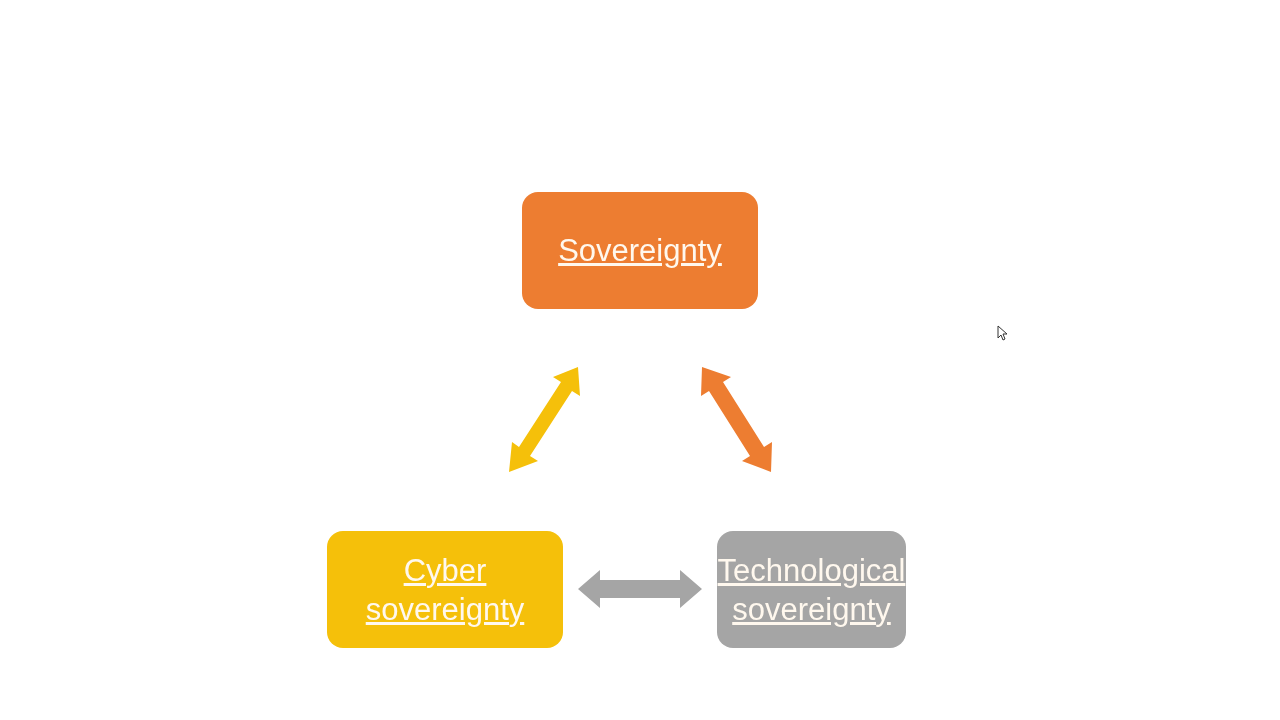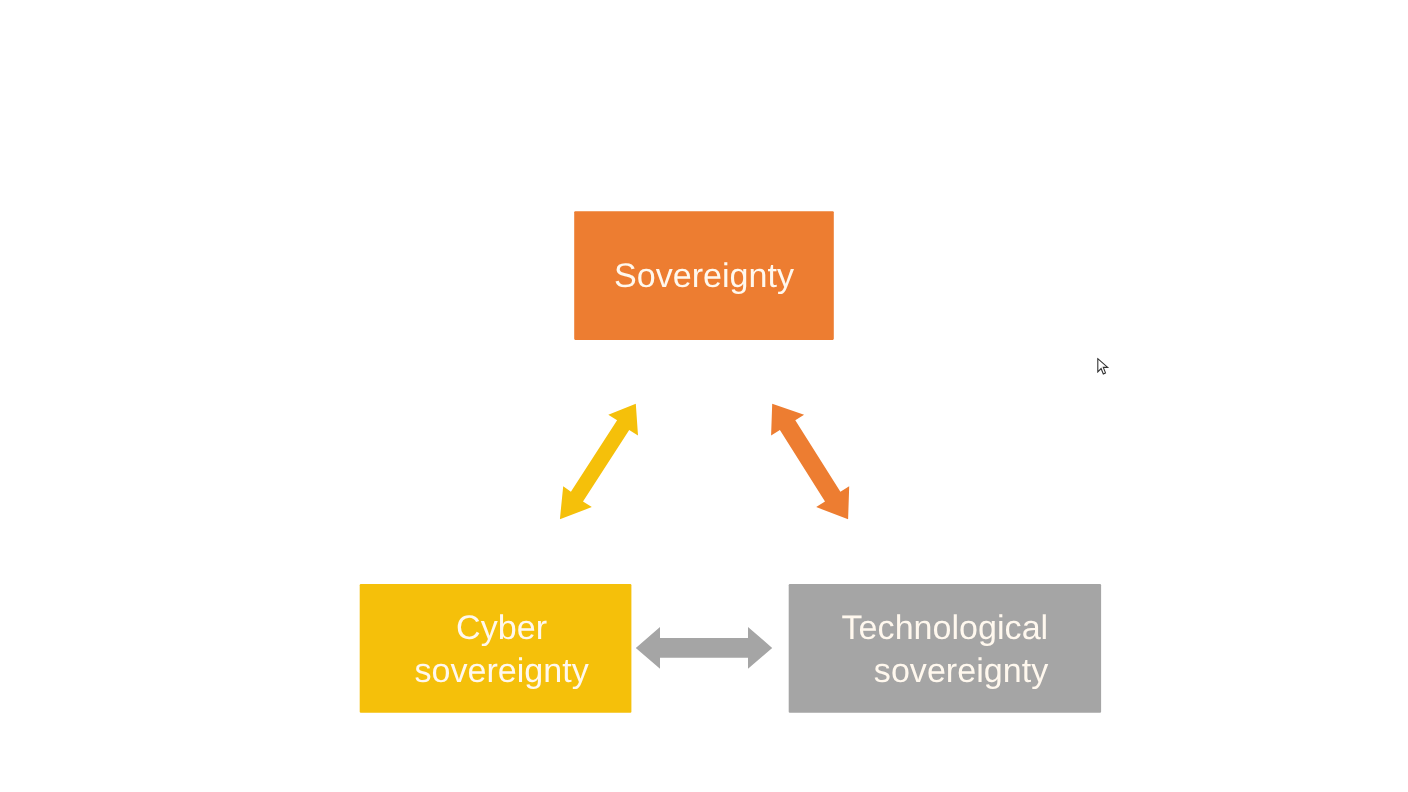--- a/index.html
+++ b/index.html
@@ -1,28 +1,28 @@
 <!DOCTYPE html>
 <html><head>
   <meta charset="utf-8">
   <style>
     html, body { margin: 0; padding: 0; }
     body {
       width: 1280px; height: 720px; background: #ffffff; position: relative; overflow: hidden;
       font-family: "Liberation Sans", "DejaVu Sans", sans-serif;
     }
     .node {
-      position: absolute; border-radius: 1px; color: #fff8ee;
+      position: absolute; border-radius: 16px; color: #fff8ee;
       display: flex; align-items: center; justify-content: center; text-align: center;
-      font-size: 31px; line-height: 39px;
+      font-size: 31px; line-height: 39px; text-decoration: underline;
     }
     .node .lbl { display: block; }
     #node-top { left: 522px; top: 192px; width: 236px; height: 117px; }
-    #node-left { left: 327px; top: 531px; width: 236px; height: 117px; padding-left: 11px; }
-    #node-right { left: 717px; top: 531px; width: 284px; height: 117px; text-align: right; }
+    #node-left { left: 327px; top: 531px; width: 236px; height: 117px; }
+    #node-right { left: 717px; top: 531px; width: 189px; height: 117px; }
     svg.arrows { position: absolute; left: 0; top: 0; }
     .cursor { position: absolute; left: 997px; top: 325px; }
   </style>
 </head>
 <body>
 
 <div class="node" id="node-top" style="background:#ED7D31;">
   <div>
     <span class="lbl">Sovereignty</span>
   </div>

